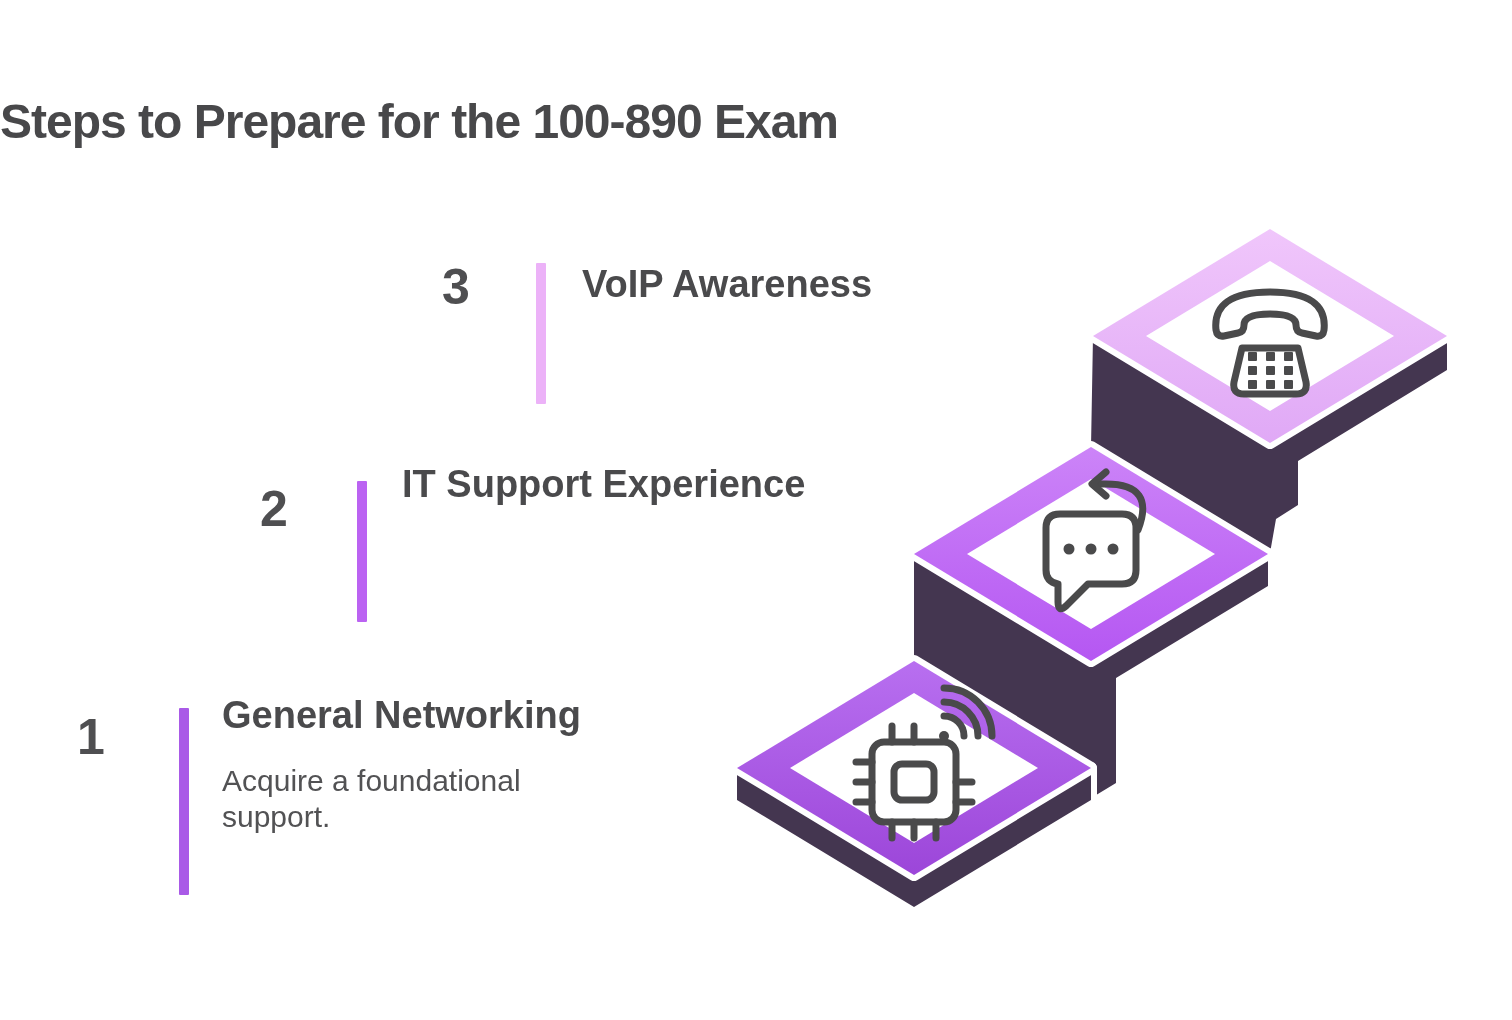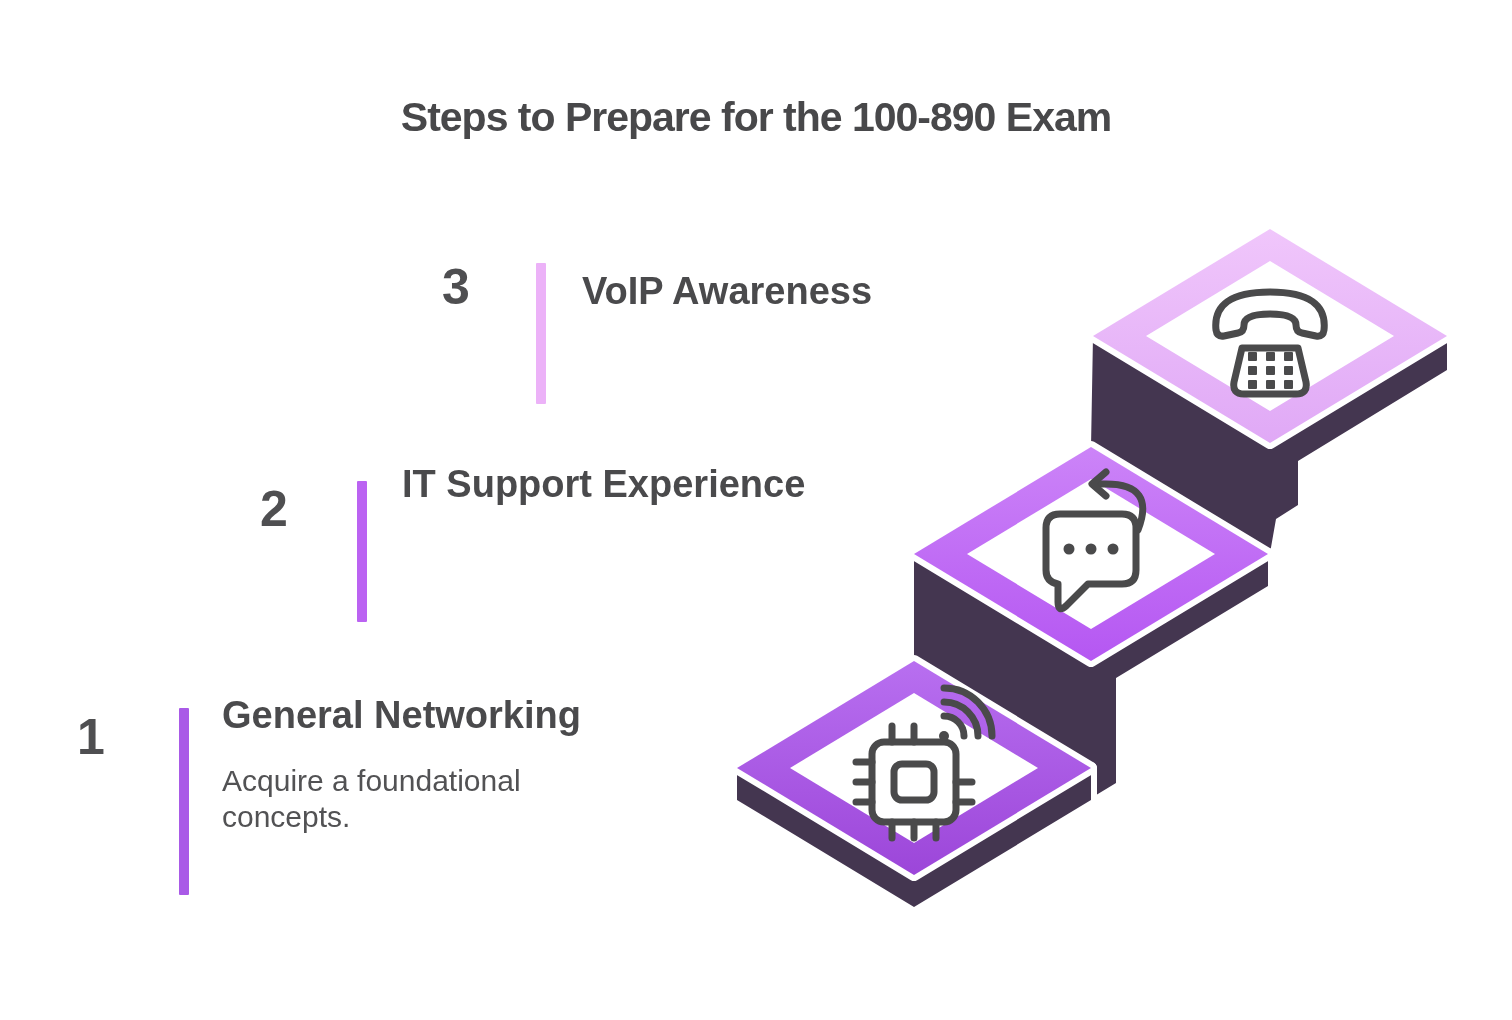--- a/index.html
+++ b/index.html
@@ -1,22 +1,22 @@
 <!DOCTYPE html>
 <html><head>
 <meta charset="utf-8">
 <style>
   html,body{margin:0;padding:0;background:#fff;}
   .canvas{
     position:relative;width:1512px;height:1020px;background:#ffffff;
     font-family:"Liberation Sans",sans-serif;overflow:hidden;
   }
   .title{
-    position:absolute;left:0;top:94px;width:100%;text-align:center;
-    font-size:41px;font-weight:700;color:#48484a;letter-spacing:-1px;
+    position:absolute;left:0;top:94px;width:100%;text-align:left;
+    font-size:48px;font-weight:700;color:#48484a;letter-spacing:-1px;
   }
   .step-num{
     position:absolute;width:60px;text-align:center;
     font-size:50px;font-weight:700;color:#4f4f51;line-height:50px;
   }
   .step-bar{
     position:absolute;width:10px;border:3px solid #ffffff;border-radius:4px;
     box-sizing:content-box;
   }
   .step-text{position:absolute;}
@@ -30,33 +30,33 @@
 <div class="canvas">
 
   <div class="title">Steps to Prepare for the 100-890 Exam</div>
 
   <div class="step-num" style="left:61px;top:712px;">1</div>
   <div class="step-bar" style="left: 176px; top: 705px; height: 187px; background: rgb(169, 90, 231);"></div>
   <div class="step-text" style="left:222px;top:695px;width:400px;">
     <div class="step-heading">General Networking</div>
     <div class="step-body">
       <div>Acquire a foundational</div>
-      <div>concepts.</div>
+      <div>support.</div>
     </div>
   </div>
 
   <div class="step-num" style="left:244px;top:484px;">2</div>
   <div class="step-bar" style="left: 354px; top: 478px; height: 141px; background: rgb(187, 99, 242);"></div>
   <div class="step-text" style="left:402px;top:464px;width:420px;">
     <div class="step-heading">IT Support Experience</div>
   </div>
 
   <div class="step-num" style="left:426px;top:262px;">3</div>
   <div class="step-bar" style="left: 533px; top: 260px; height: 141px; background: rgb(236, 178, 248);"></div>
-  <div class="step-text" style="left:582px;top:271px;width:460px;">
+  <div class="step-text" style="left:582px;top:264px;width:460px;">
     <div class="step-heading">VoIP Awareness</div>
   </div>
 
   <svg class="stairs-svg" width="1512" height="1020" viewBox="0 0 1512 1020">
     <defs>
       <linearGradient id="band3" x1="1270" y1="229" x2="1270" y2="443" gradientUnits="userSpaceOnUse">
         <stop offset="0" stop-color="#f0c6fb"></stop>
           <stop offset="1" stop-color="#e0a9f6"></stop>
       </linearGradient>
       <linearGradient id="band2" x1="1091" y1="447" x2="1091" y2="661" gradientUnits="userSpaceOnUse">

